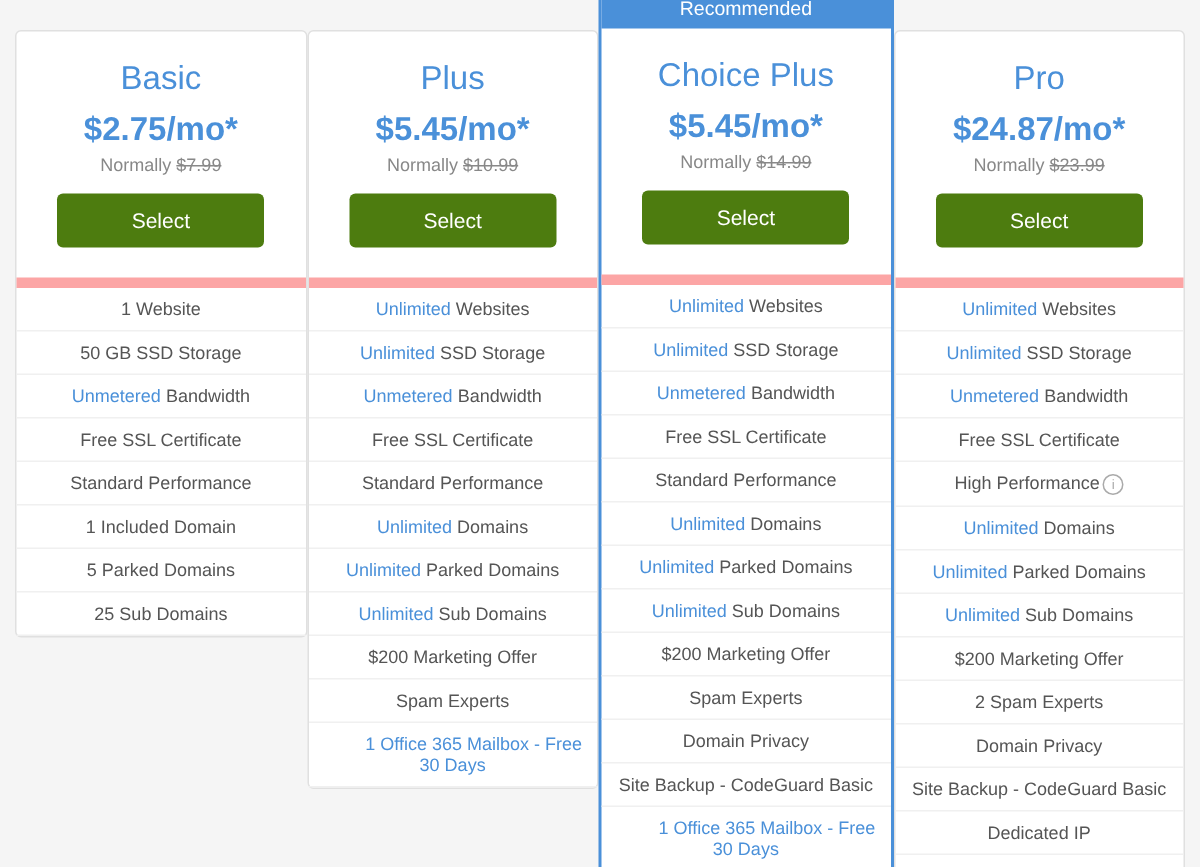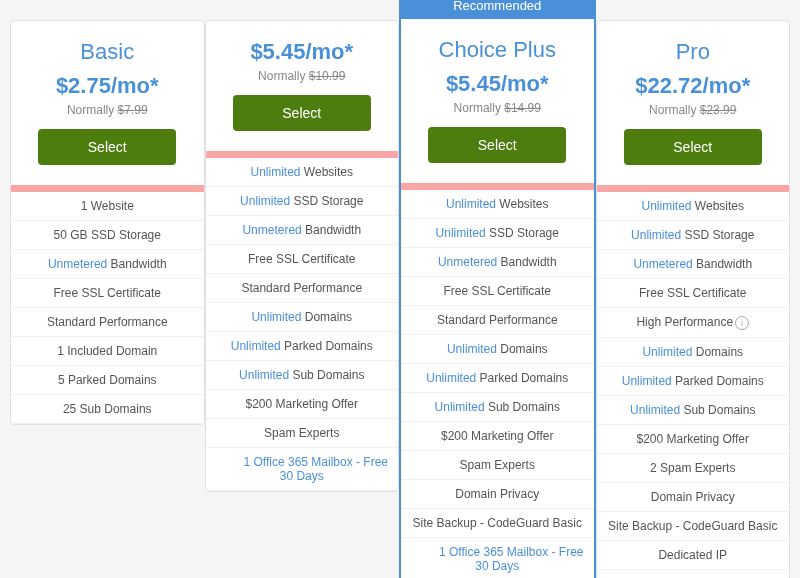--- a/index.html
+++ b/index.html
@@ -125,20 +125,21 @@
         <li><span class="highlight">Unmetered</span> Bandwidth</li>
         <li>Free SSL Certificate</li>
         <li>Standard Performance</li>
         <li>1 Included Domain</li>
         <li>5 Parked Domains</li>
         <li>25 Sub Domains</li>
       </ul>
     </div>
     <div class="plan-card">
       <div class="plan-header">
+    <div class="plan-name">Plus</div>
     <div class="plan-price">$5.45/mo*</div>
     <div class="plan-normal">Normally <span>$10.99</span></div>
     <button class="select-btn">Select</button>
   </div>
       <ul class="features-list">
         <li><span class="highlight">Unlimited</span> Websites</li>
         <li><span class="highlight">Unlimited</span> SSD Storage</li>
         <li><span class="highlight">Unmetered</span> Bandwidth</li>
         <li>Free SSL Certificate</li>
         <li>Standard Performance</li>
@@ -170,21 +171,21 @@
         <li>$200 Marketing Offer</li>
         <li>Spam Experts</li>
         <li>Domain Privacy</li>
         <li>Site Backup - CodeGuard Basic</li>
         <li><span class="office-link">1 Office 365 Mailbox - Free 30 Days</span></li>
       </ul>
     </div>
     <div class="plan-card">
       <div class="plan-header">
     <div class="plan-name">Pro</div>
-    <div class="plan-price">$22.72/mo*</div>
+    <div class="plan-price">$24.87/mo*</div>
     <div class="plan-normal">Normally <span>$23.99</span></div>
     <button class="select-btn">Select</button>
   </div>
       <ul class="features-list">
         <li><span class="highlight">Unlimited</span> Websites</li>
         <li><span class="highlight">Unlimited</span> SSD Storage</li>
         <li><span class="highlight">Unmetered</span> Bandwidth</li>
         <li>Free SSL Certificate</li>
         <li>High Performance<span class="info-icon">i</span></li>
         <li><span class="highlight">Unlimited</span> Domains</li>

